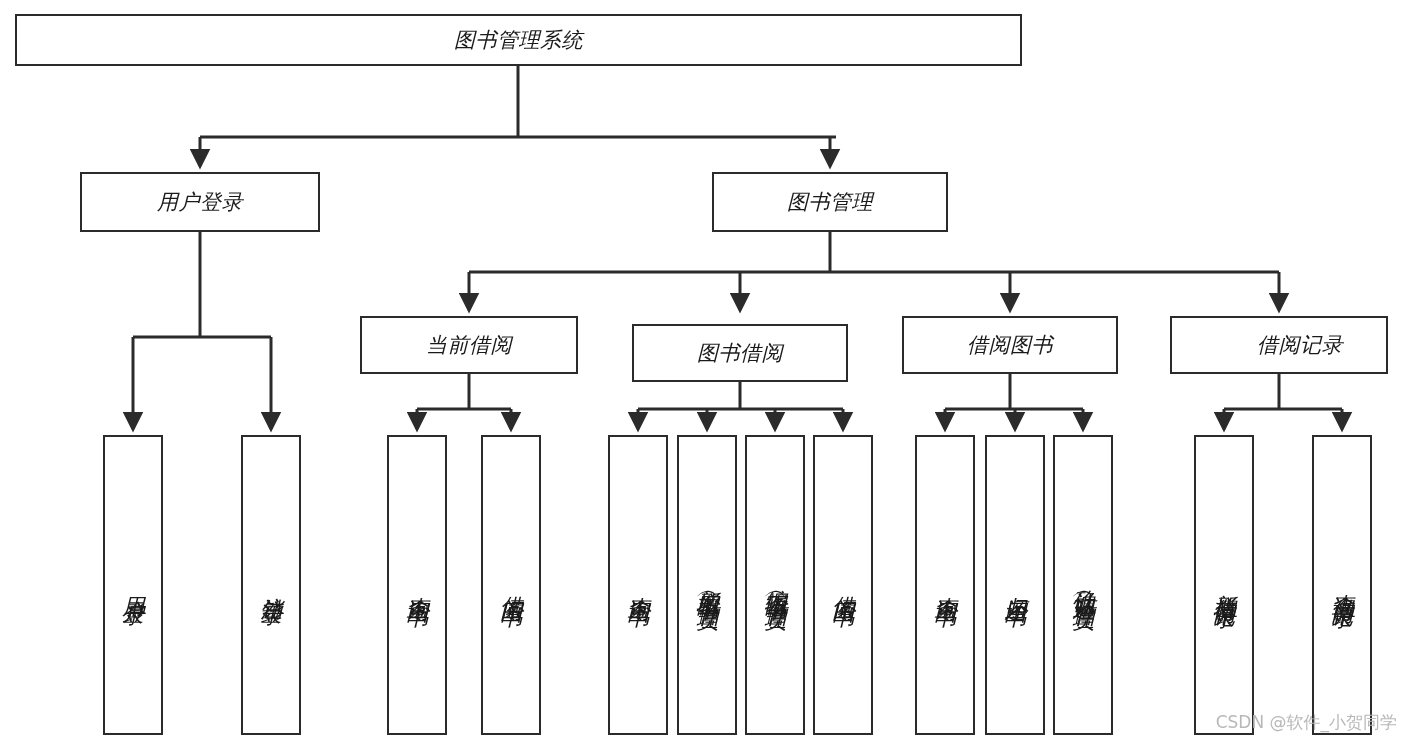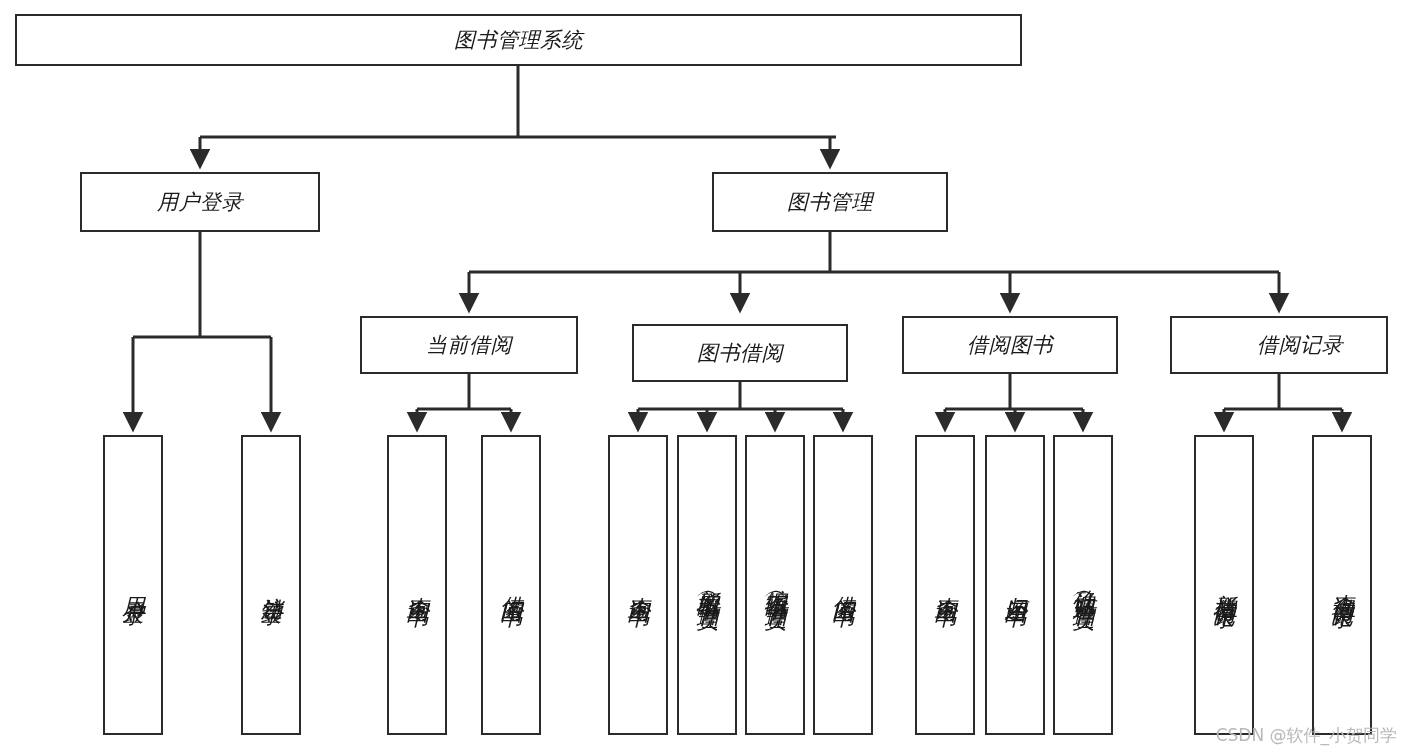--- a/index.html
+++ b/index.html
@@ -59,21 +59,21 @@
     text-orientation: upright;
     font-size: 22px;
     line-height: 1.12;
     letter-spacing: 3px;
     white-space: nowrap;
     max-height: 100%;
   }
   #watermark {
     position: absolute;
     right: 8px;
-    bottom: 0;
+    bottom: 13px;
     font-size: 17px;
     color: #b8b8b8;
     white-space: nowrap;
     user-select: none;
   }
 </style>
 </head>
 <body>
 
 <div id="diagram-root">

